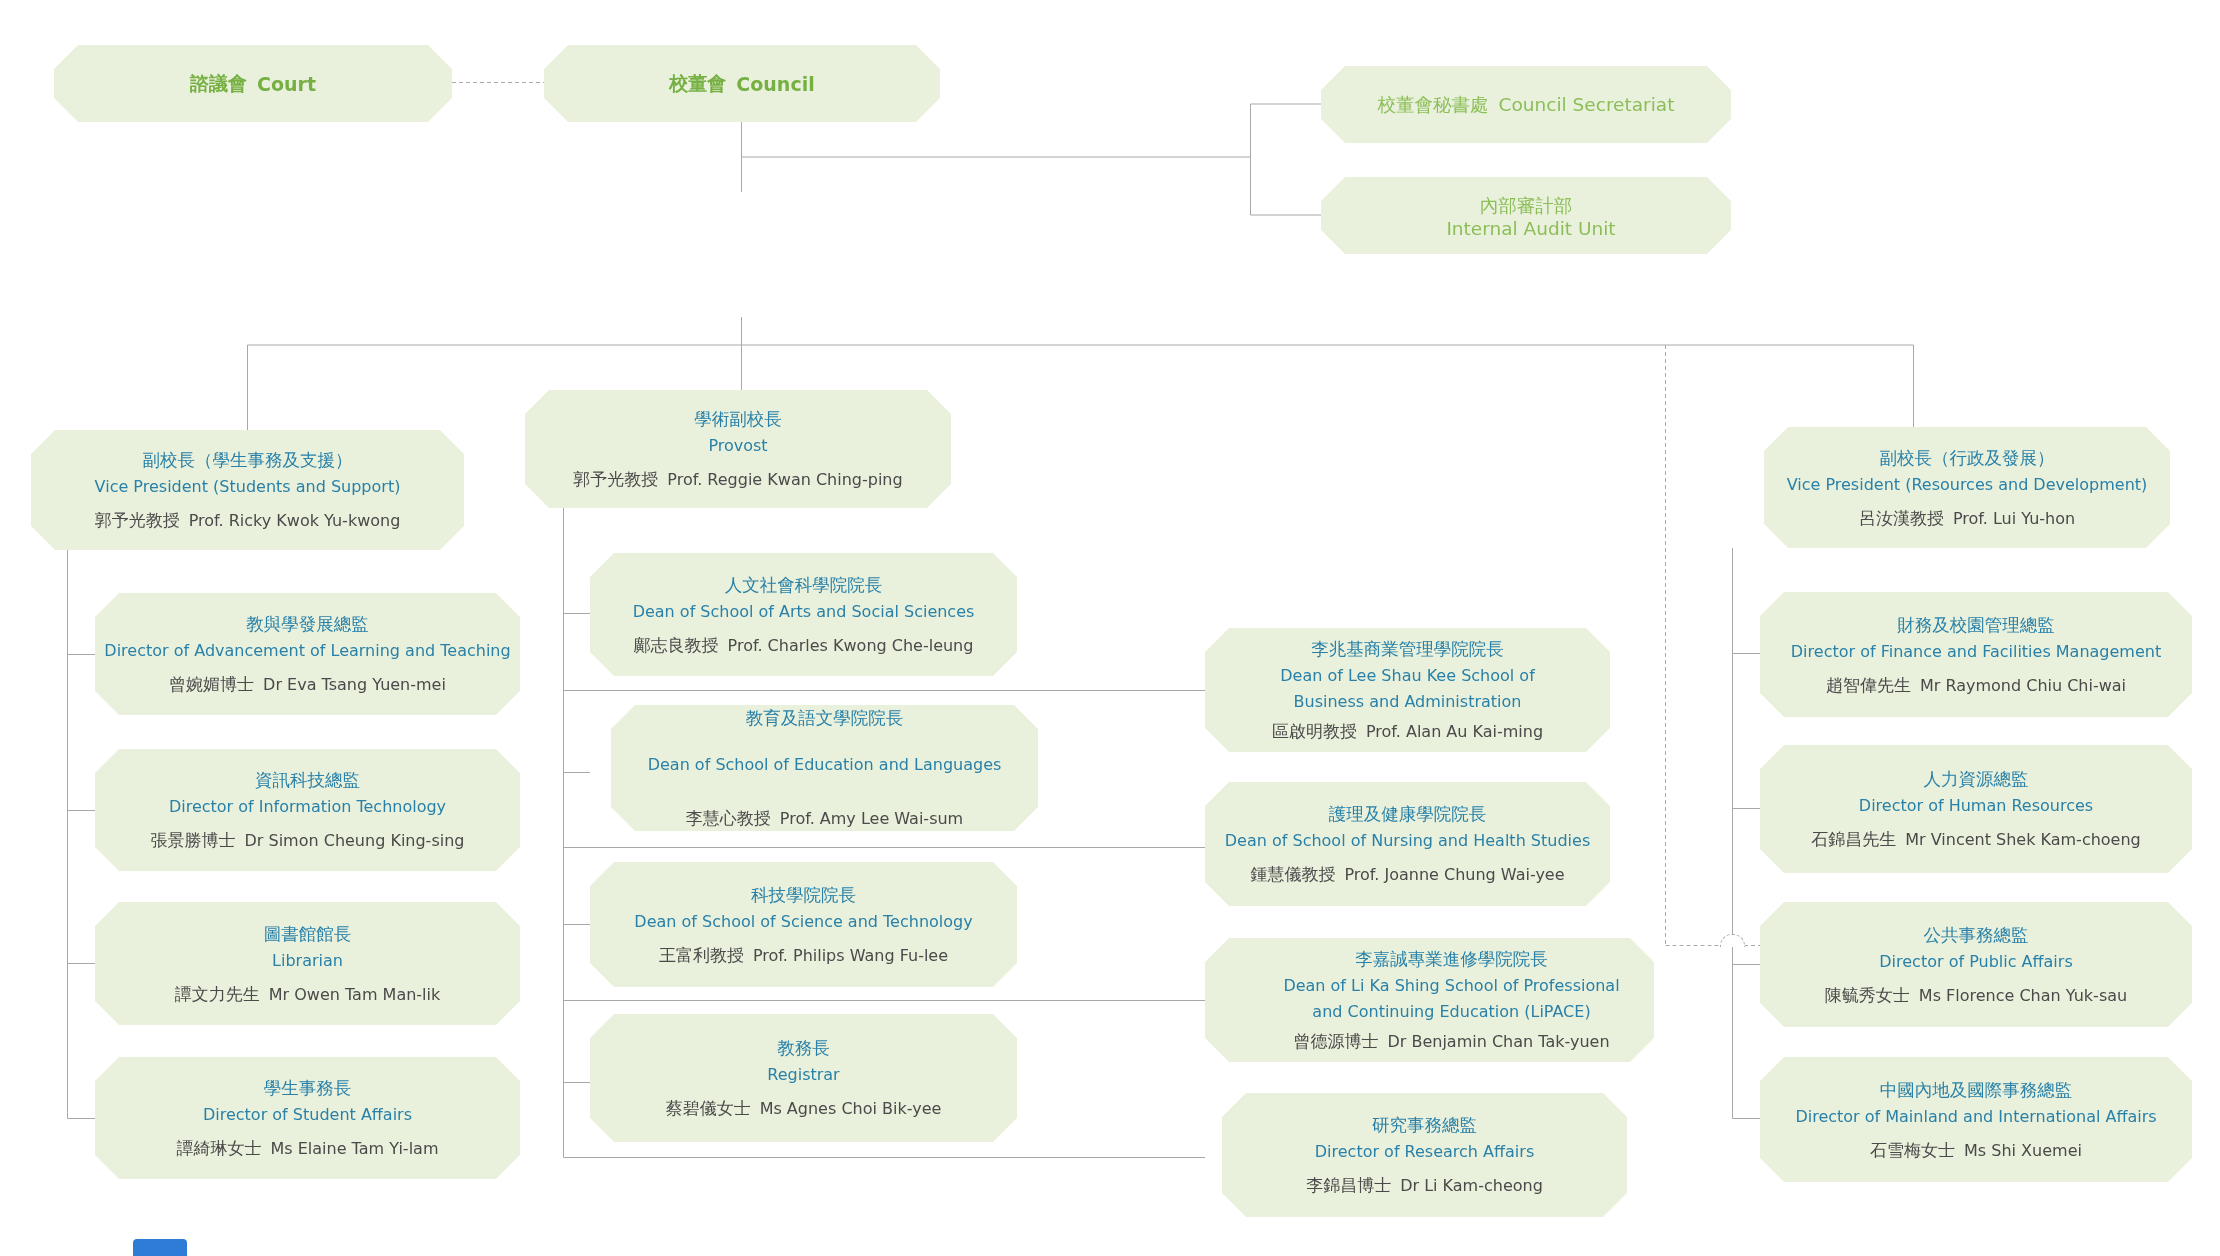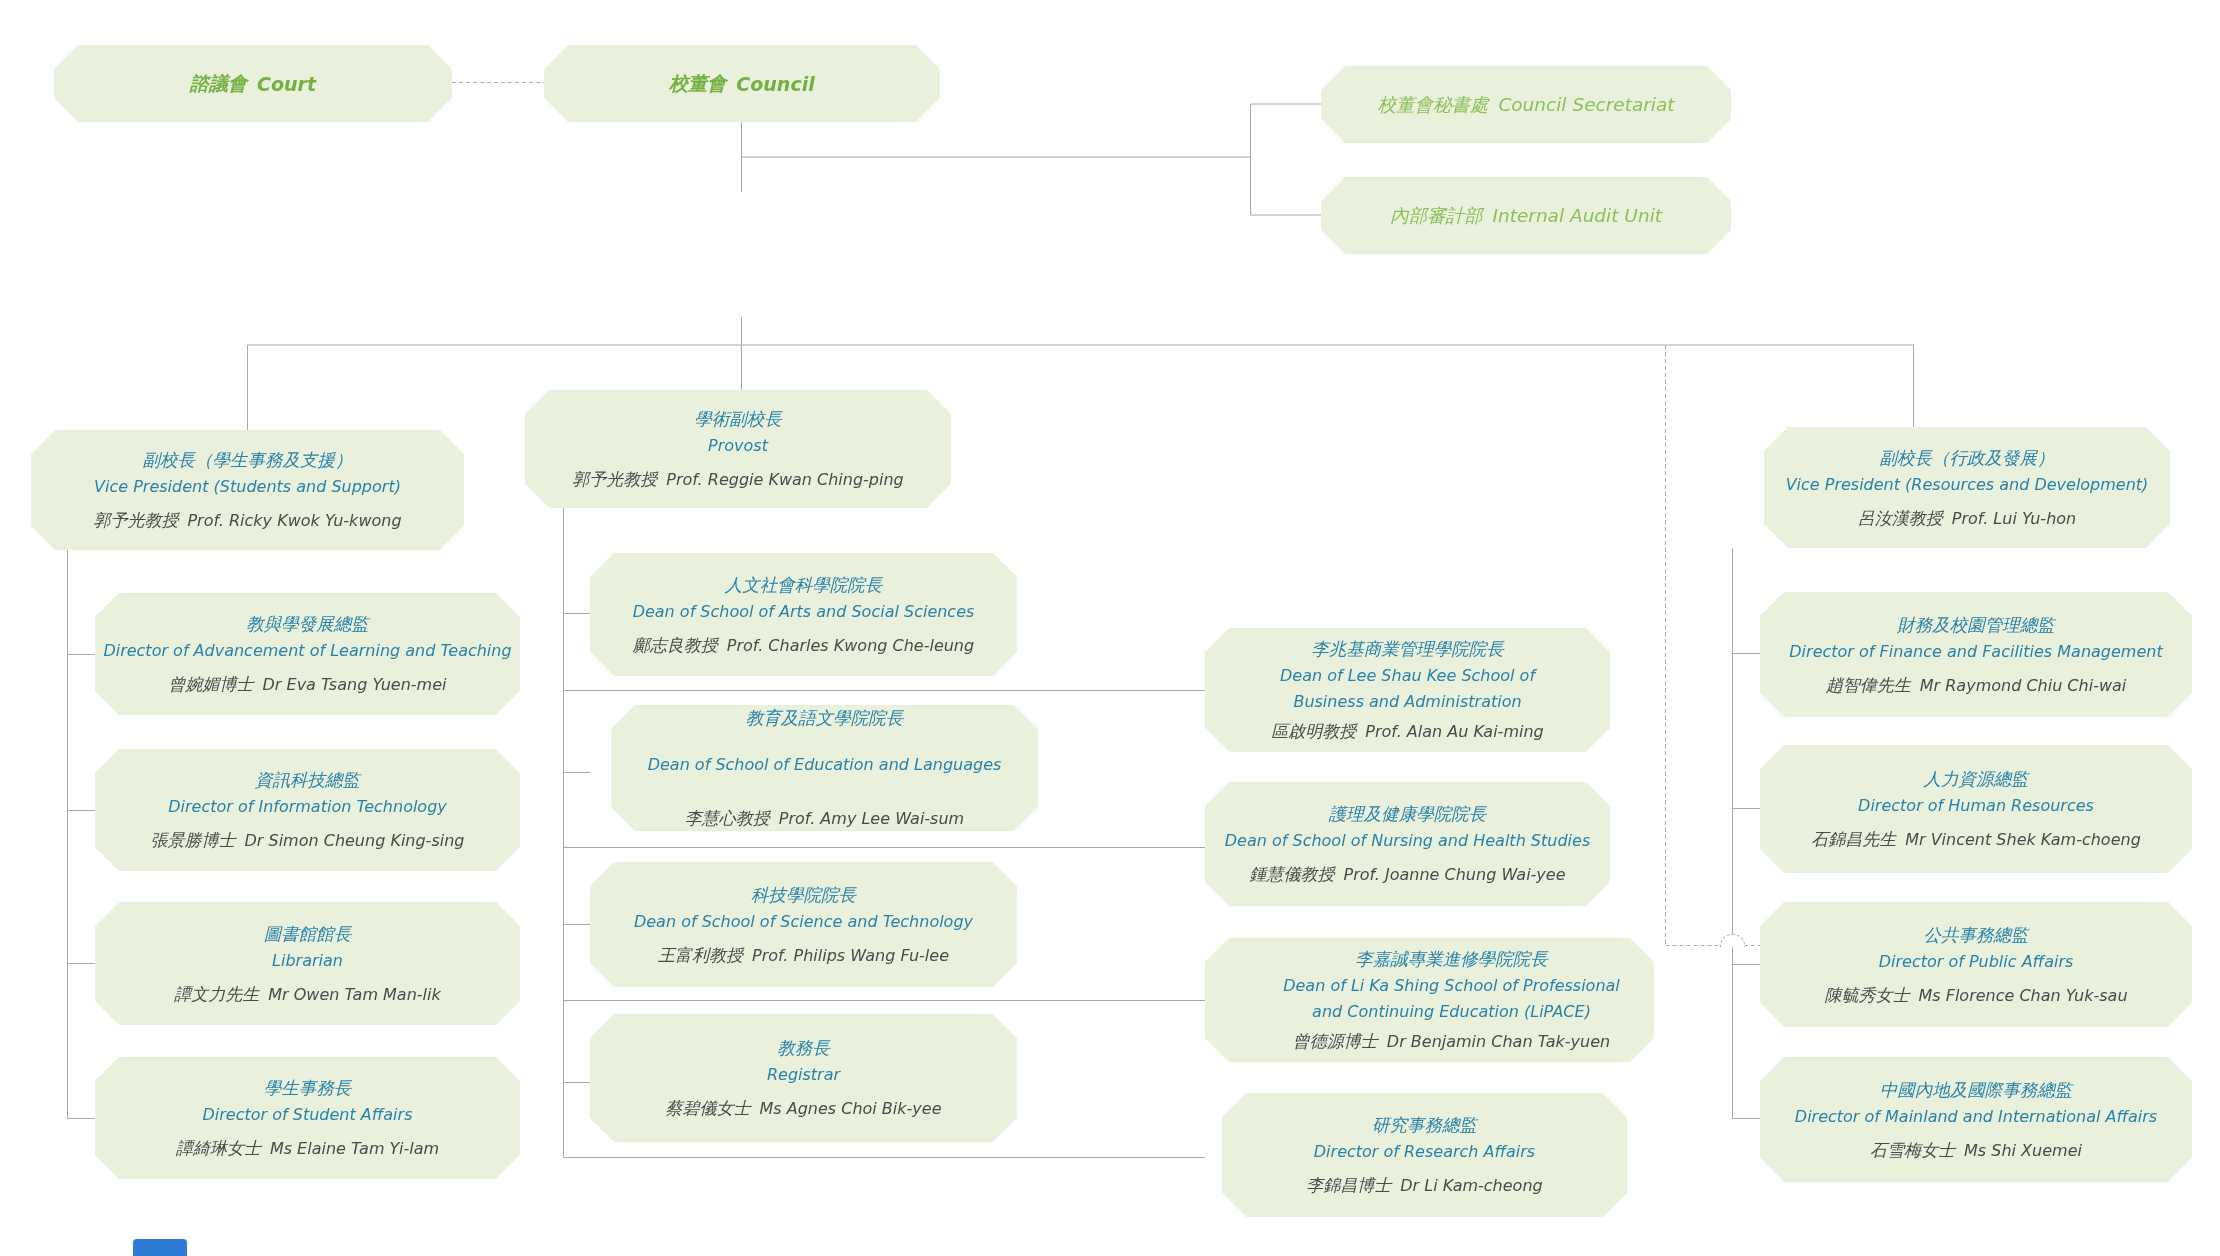--- a/index.html
+++ b/index.html
@@ -7,21 +7,20 @@
     position:relative;width:2220px;height:1256px;background:#ffffff;
     font-family:"DejaVu Sans","Liberation Sans",sans-serif;overflow:hidden;
   }
   #wires{position:absolute;left:0;top:0;width:2220px;height:1256px;}
   .obox{
     position:absolute;background:#E9F1DC;
     display:flex;flex-direction:column;align-items:center;justify-content:center;
     text-align:center;
     clip-path:polygon(24px 0,calc(100% - 24px) 0,100% 24px,100% calc(100% - 24px),
       calc(100% - 24px) 100%,24px 100%,0 calc(100% - 24px),0 24px);
-    font-style:italic;
   }
   .g-label{color:#76B043;font-weight:bold;font-size:19px;white-space:nowrap;}
   .g-label .lb-en{margin-left:10px;}
   .g-label.light{color:#8CBE58;font-weight:normal;font-size:18.5px;}
   .t-cjk{color:#2980A8;font-size:17.5px;line-height:28px;white-space:nowrap;}
   .t-en{color:#2980A8;font-size:16px;line-height:26px;white-space:nowrap;}
   .t-name{color:#4A4A4A;font-size:16px;line-height:26px;margin-top:7px;white-space:nowrap;}
   .t-name .nm-cjk{font-size:17px;}
   .t-name .nm-en{margin-left:9px;}
   .t-title-row .t-en{margin-left:9px;}
@@ -89,21 +88,21 @@
   <div class="obox g-label" style="left:544px;top:45px;width:396px;height:77px;flex-direction:row;">
     <span>校董會</span>
     <span class="lb-en">Council</span>
   </div>
 
   <div class="obox g-label light" style="left:1321px;top:66px;width:410px;height:77px;flex-direction:row;">
     <span>校董會秘書處</span>
     <span class="lb-en">Council Secretariat</span>
   </div>
 
-  <div class="obox g-label light" style="left:1321px;top:177px;width:410px;height:77px;flex-direction:row;">
+  <div class="obox g-label light" style="left:1321px;top:177px;width:410px;height:77px;flex-direction:column;">
     <span>內部審計部</span>
     <span class="lb-en">Internal Audit Unit</span>
   </div>
 
 
   <div class="obox" style="left:31px;top:430px;width:433px;height:120px;">
     <div class="t-cjk">副校長（學生事務及支援）</div>
     <div class="t-en">Vice President (Students and Support)</div>
     <div class="t-name">
       <span class="nm-cjk">郭予光教授</span><span class="nm-en">Prof. Ricky Kwok Yu-kwong</span>

